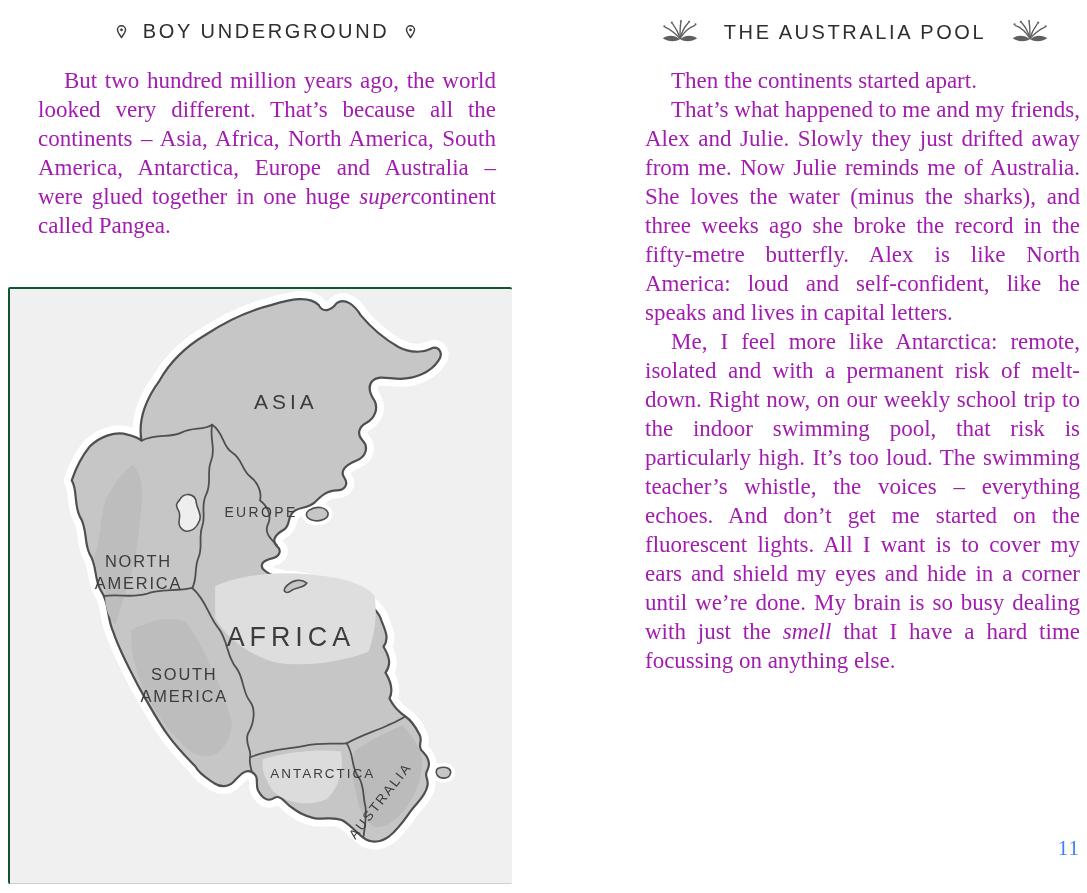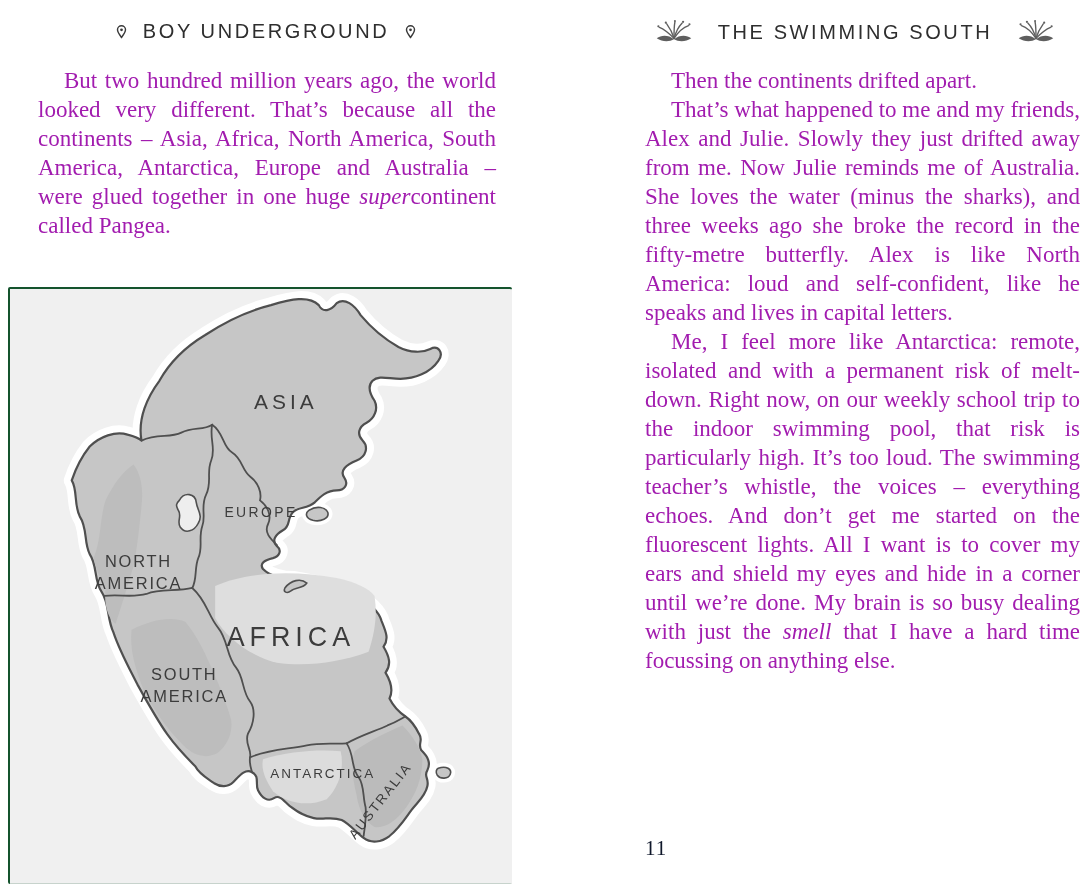--- a/index.html
+++ b/index.html
@@ -26,22 +26,22 @@
 
   
   .map-fig { position:absolute; left:8px; top:287px; width:504px; height:597px;
              background:#f0f0f0; border:2px solid #14532d; border-radius:2px; box-sizing:border-box; }
   .map-fig svg { display:block; width:502px; height:595px; }
   .map-label { font-family:"Liberation Sans","DejaVu Sans",sans-serif; fill:#3c3c3c; font-weight:500; }
   .coast { fill:none; stroke:#4f4f4f; stroke-width:1.8; stroke-linecap:round; }
   .halo  { fill:#ffffff; stroke:#ffffff; stroke-width:16; stroke-linejoin:round; }
 
   
-  .page-number { position:absolute; left:645px; top:836px; width:435px; text-align:left;
-                 font-size:21px; color:#0f172a; letter-spacing:1px; }
+  .page-number { position:absolute; left:645px; top:836px; width:435px; text-align:right;
+                 font-size:21px; color:#3b82f6; letter-spacing:1px; }
 </style>
 </head>
 <body>
 
 <div class="spread">
 
   <div class="chapter-header left">
     <svg class="hdr-icon" width="15" height="19" viewBox="0 0 24 24">
       <path d="M12 21.5 C 8.2 16.6 5.6 12.7 5.6 9.3 A 6.4 6.4 0 1 1 18.4 9.3 C 18.4 12.7 15.8 16.6 12 21.5 Z" fill="none" stroke="#3a3a3a" stroke-width="2.3"></path>
       <circle cx="12" cy="9.2" r="2.2" fill="#3a3a3a"></circle>
@@ -123,21 +123,21 @@
       <g fill="#5f5f5f">
         <circle cx="5" cy="4.6" r="1.2"></circle>
           <circle cx="12" cy="1.8" r="1.2"></circle>
           <circle cx="21" cy="0.9" r="1.1"></circle>
         <circle cx="31" cy="2.7" r="1.2"></circle>
           <circle cx="39.2" cy="6.8" r="1.2"></circle>
         <path d="M22 21 C 16 16, 8 16, 3 20 C 9 24, 17 24, 22 21 Z"></path>
         <path d="M22 21 C 28 16, 36 16, 41 20 C 35 24, 27 24, 22 21 Z"></path>
       </g>
     </svg>
-    <span class="chapter-title">THE SWIMMING SOUTH</span>
+    <span class="chapter-title">THE AUSTRALIA POOL</span>
     <svg class="hdr-icon" width="40" height="24" viewBox="0 0 44 26">
       <g stroke="#5f5f5f" fill="none" stroke-width="1.5" stroke-linecap="round">
         <path d="M22 20 C 18 14, 12 8, 6 6"></path>
         <path d="M22 20 C 20 13, 17 7, 13 3"></path>
         <path d="M22 20 C 22 13, 22 7, 21 2"></path>
         <path d="M22 20 C 24 13, 27 8, 30 4"></path>
         <path d="M22 20 C 27 15, 33 10, 38 8"></path>
       </g>
       <g fill="#5f5f5f">
         <circle cx="5" cy="4.6" r="1.2"></circle>
@@ -145,20 +145,20 @@
           <circle cx="21" cy="0.9" r="1.1"></circle>
         <circle cx="31" cy="2.7" r="1.2"></circle>
           <circle cx="39.2" cy="6.8" r="1.2"></circle>
         <path d="M22 21 C 16 16, 8 16, 3 20 C 9 24, 17 24, 22 21 Z"></path>
         <path d="M22 21 C 28 16, 36 16, 41 20 C 35 24, 27 24, 22 21 Z"></path>
       </g>
     </svg>
   </div>
 
   <div class="text-col right">
-    <p><span>Then the continents drifted apart.</span></p>
+    <p><span>Then the continents started apart.</span></p>
     <p><span>That’s what happened to me and my friends, Alex and Julie. Slowly they just drifted away from me. Now Julie reminds me of Australia. She loves the water (minus the sharks), and three weeks ago she broke the record in the fifty-metre butterfly. Alex is like North America: loud and self-confident, like he speaks and lives in capital letters.</span></p>
     <p><span>Me, I feel more like Antarctica: remote, isolated and with a permanent risk of melt-down. Right now, on our weekly school trip to the indoor swimming pool, that risk is particularly high. It’s too loud. The swimming teacher’s whistle, the voices – everything echoes. And don’t get me started on the fluorescent lights. All I want is to cover my ears and shield my eyes and hide in a corner until we’re done. My brain is so busy dealing with just the </span><em>smell</em><span> that I have a hard time focussing on anything else.</span></p>
   </div>
 
   <div class="page-number">11</div>
 
 </div>
 
 </body></html>

